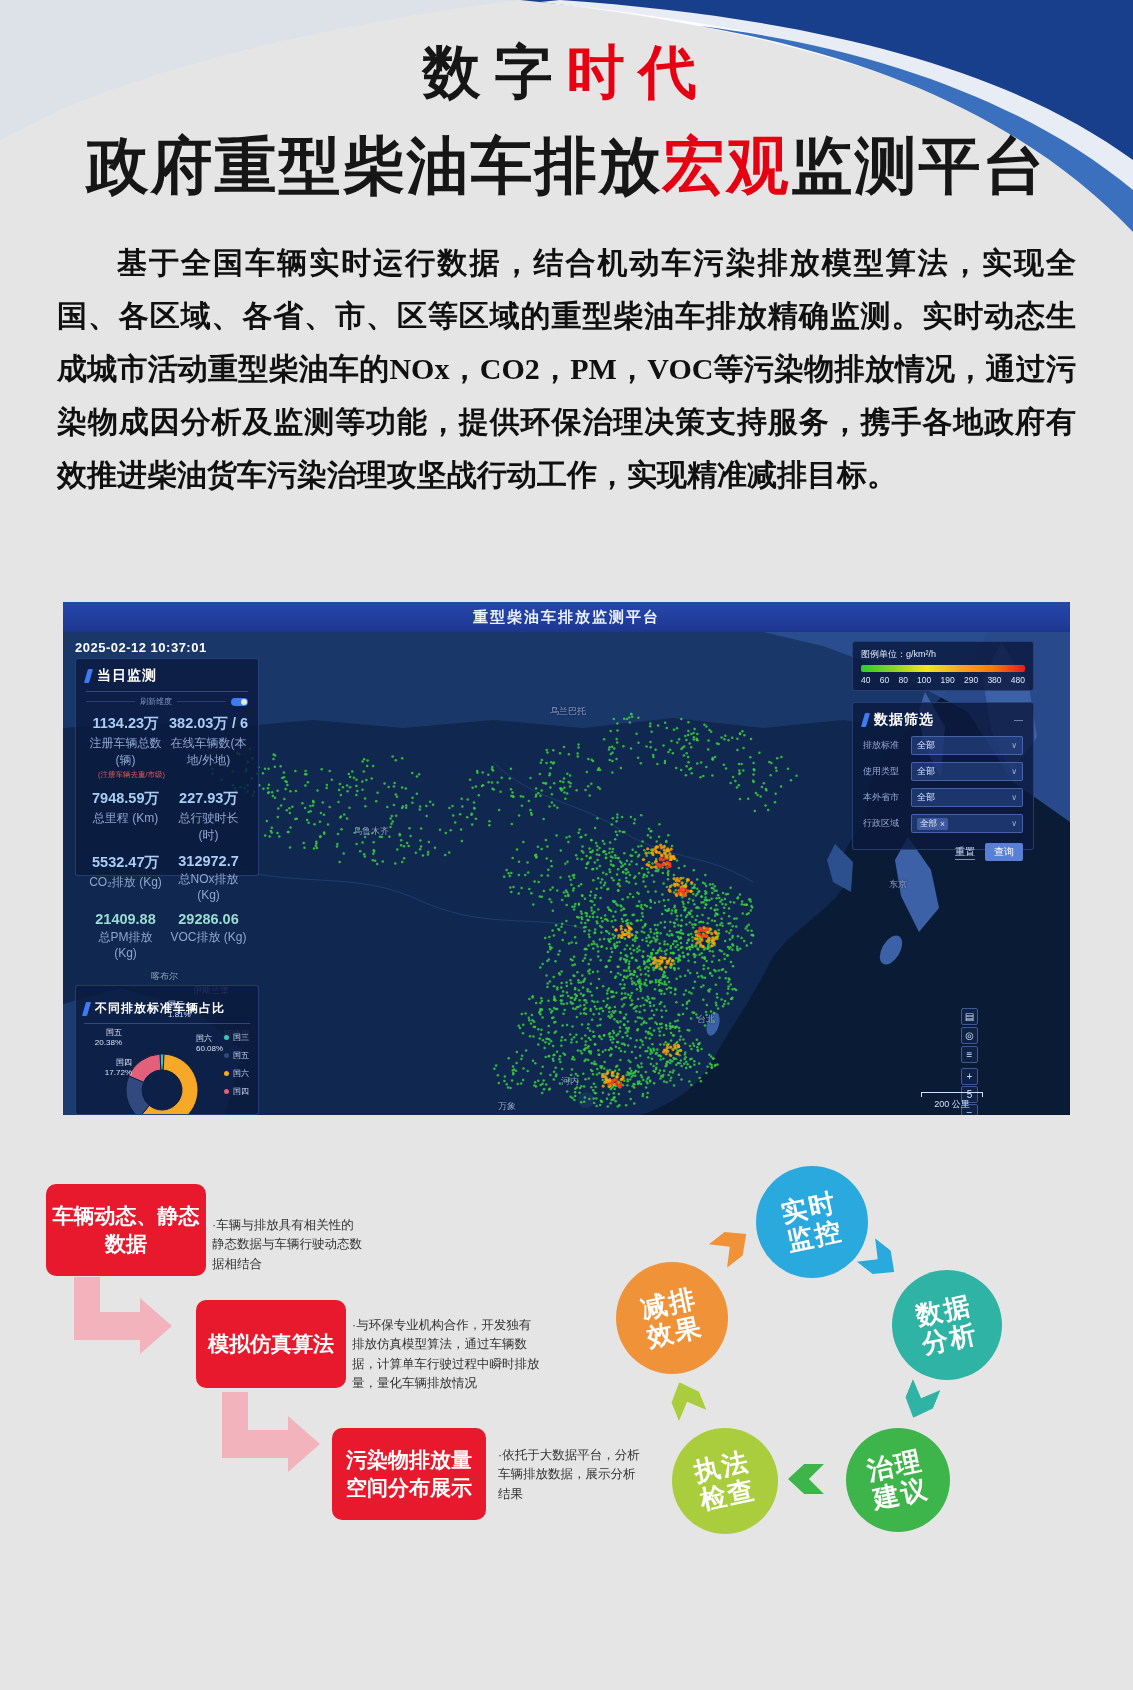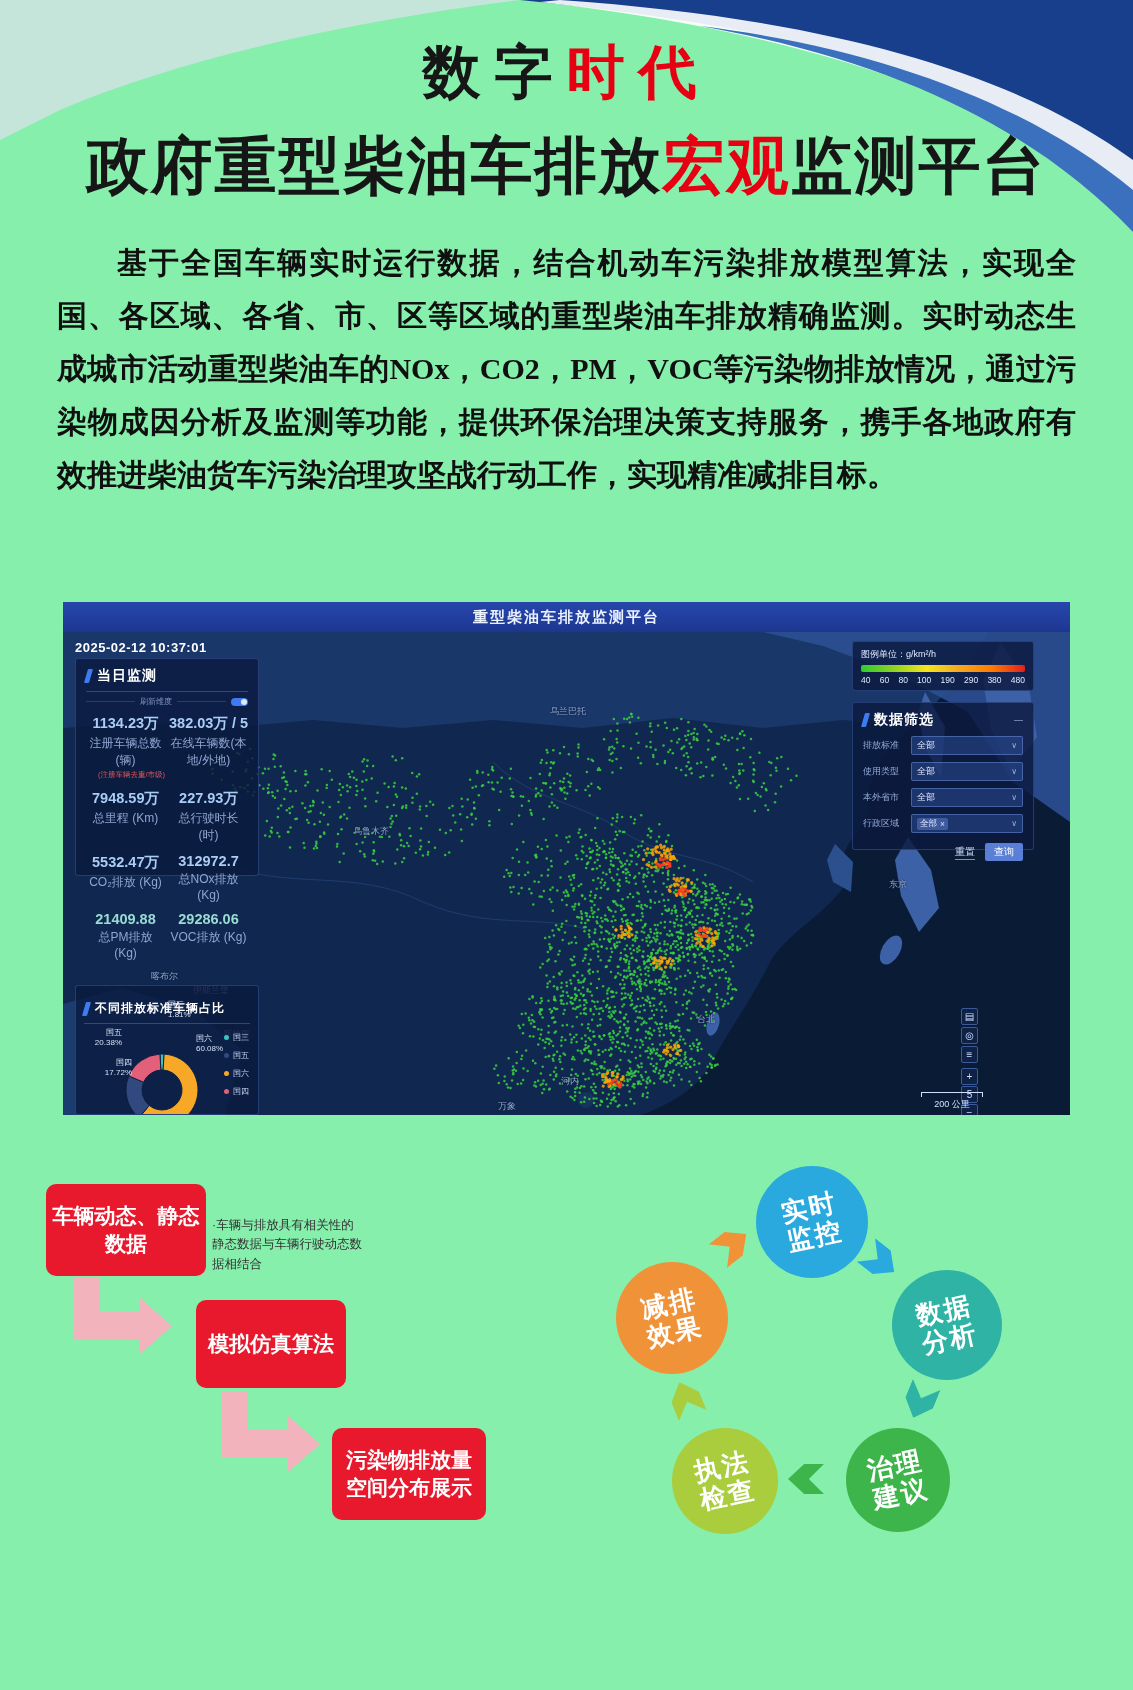--- a/index.html
+++ b/index.html
@@ -1,17 +1,17 @@
 <!DOCTYPE html>
 <html><head>
 <meta charset="utf-8">
 <style>
   html,body{margin:0;padding:0;background:#fff;}
   body{width:1133px;height:1690px;font-family:"Liberation Sans","DejaVu Sans",sans-serif;}
-  .poster{position:relative;width:1133px;height:1690px;background:#86efac;overflow:hidden;}
+  .poster{position:relative;width:1133px;height:1690px;background:#e5e5e5;overflow:hidden;}
 
   
   .swoosh{position:absolute;left:0;top:0;width:1133px;height:240px;pointer-events:none;}
   .title1{position:absolute;top:34px;left:0;width:100%;text-align:center;font-size:58px;font-weight:900;letter-spacing:14px;color:#161616;}
   .title2{position:absolute;top:124px;left:0;width:100%;text-align:center;font-size:62px;font-weight:900;letter-spacing:2px;color:#161616;white-space:nowrap;}
   .red{color:#e60012;}
   .intro{position:absolute;top:236px;left:57px;width:1019px;margin:0;font-family:"Liberation Serif","DejaVu Serif",serif;
          font-size:30px;line-height:53px;font-weight:700;color:#101010;text-align:justify;text-indent:2em;}
 
   
@@ -2786,21 +2786,21 @@
           <div class="line"></div>
           <div class="switch"></div>
         </div>
         <div class="stats">
           <div class="stat">
             <div class="v">1134.23万</div>
             <div class="l">注册车辆总数(辆)</div>
             <div class="sub">(注册车辆去重/市级)</div>
           </div>
           <div class="stat">
-            <div class="v">382.03万 / 5</div>
+            <div class="v">382.03万 / 6</div>
             <div class="l">在线车辆数(本地/外地)</div>
           </div>
           <div class="stat">
             <div class="v">7948.59万</div>
             <div class="l">总里程 (Km)</div>
           </div>
           <div class="stat">
             <div class="v">227.93万</div>
             <div class="l">总行驶时长 (时)</div>
           </div>
@@ -2948,22 +2948,24 @@
 
   <svg class="flowsvg" viewBox="0 0 1133 1690">
     <path d="M74,1277 L100,1277 L100,1312 L140,1312 L140,1298 L172,1326 L140,1354 L140,1340 L74,1340 Z" fill="#f2b3bd"></path>
     <path d="M222,1392 L248,1392 L248,1430 L288,1430 L288,1416 L320,1444 L288,1472 L288,1458 L222,1458 Z" fill="#f2b3bd"></path>
   </svg>
 
   <div class="rbox" style="left: 46px; top: 1184px; width: 160px; height: 92px; background: rgb(232, 25, 45);">车辆动态、静态数据</div>
   <div class="note" style="left:212px;top:1216px;width:152px;">·车辆与排放具有相关性的静态数据与车辆行驶动态数据相结合</div>
 
   <div class="rbox" style="left: 196px; top: 1300px; width: 150px; height: 88px; background: rgb(232, 25, 45);">模拟仿真算法</div>
+  <div class="note" style="left:352px;top:1316px;width:190px;">·与环保专业机构合作，开发独有排放仿真模型算法，通过车辆数据，计算单车行驶过程中瞬时排放量，量化车辆排放情况</div>
 
   <div class="rbox" style="left: 332px; top: 1428px; width: 154px; height: 92px; background: rgb(232, 25, 45);">污染物排放量空间分布展示</div>
+  <div class="note" style="left:498px;top:1446px;width:148px;">·依托于大数据平台，分析车辆排放数据，展示分析结果</div>
 
   <div class="bubble" style="left: 756px; top: 1166px; width: 112px; height: 112px; background: rgb(41, 169, 222);">
     <div class="txt">
         <div>实时</div>
         <div>监控</div>
       </div>
   </div>
   <div class="bubble" style="left: 892px; top: 1270px; width: 110px; height: 110px; background: rgb(46, 179, 164);">
     <div class="txt">
         <div>数据</div>

